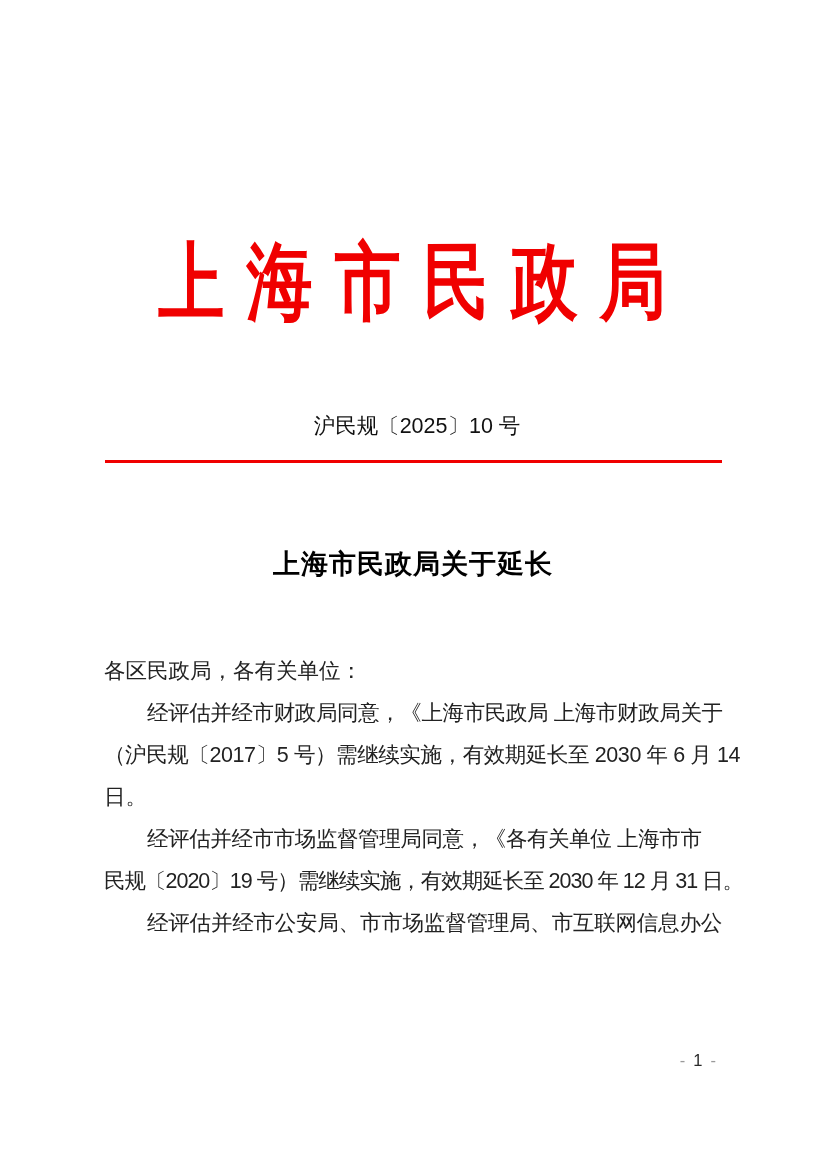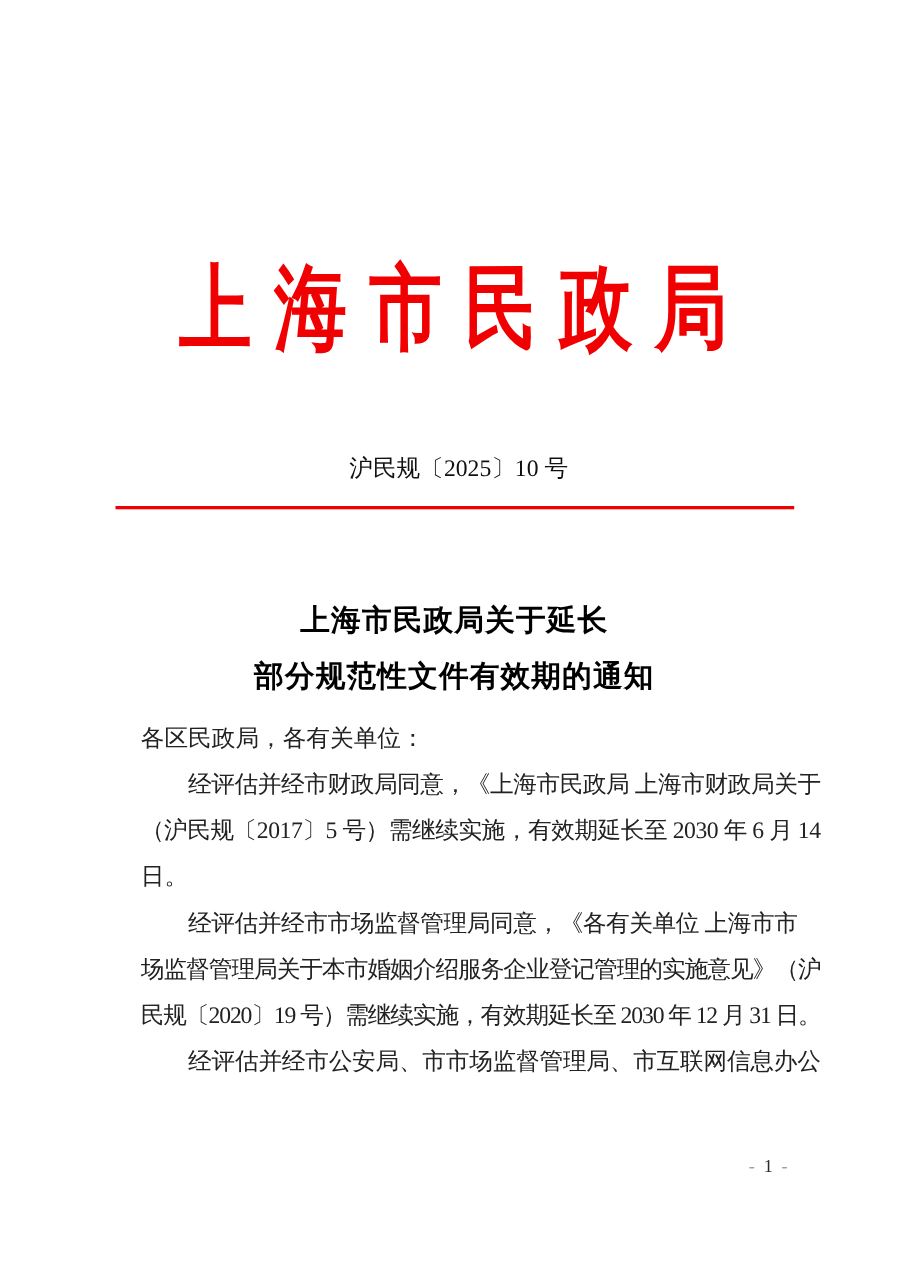--- a/index.html
+++ b/index.html
@@ -6,21 +6,21 @@
     margin: 0;
     padding: 0;
     background: #ffffff;
   }
   .page {
     position: relative;
     width: 826px;
     height: 1169px;
     background: #ffffff;
     overflow: hidden;
-    font-family: Liberation Serif, serif;
+    font-family: Liberation Sans, sans-serif;
     color: #222222;
   }
   .agency-title {
     position: absolute;
     top: 236px;
     left: 0;
     width: 100%;
     text-align: center;
     font-size: 66px;
     font-weight: bold;
@@ -62,21 +62,20 @@
     letter-spacing: 1px;
   }
   .body-text {
     position: absolute;
     top: 650px;
     left: 104px;
     width: 618px;
     font-size: 21.5px;
     line-height: 42px;
     color: #222222;
-    margin-left: 24px;
   }
   .body-text .line {
     height: 42px;
     white-space: nowrap;
     overflow: visible;
   }
   .body-text .line.ind {
     padding-left: 43px;
   }
   .body-text .line span {
@@ -106,30 +105,28 @@
 <div class="page">
 
   <div class="agency-title">上 海 市 民 政 局</div>
 
   <div class="doc-number">沪民规〔2025〕10 号</div>
 
   <div class="red-rule"></div>
 
   <div class="doc-title">
     <div>上海市民政局关于延长</div>
-    <div>部分规范性文件有效期的通知</div>
   </div>
 
   <div class="body-text">
       <div class="line"><span style="letter-spacing: 0px;">各区民政局，各有关单位：</span></div>
       <div class="line ind"><span style="letter-spacing: -0.388393px;">经评估并经市财政局同意，《上海市民政局 上海市财政局关于</span></div>
       <div class="line"><span style="letter-spacing: -0.40625px;">（沪民规〔2017〕5 号）需继续实施，有效期延长至 2030 年 6 月 14</span></div>
       <div class="line"><span style="letter-spacing: 0px;">日。</span></div>
       <div class="line ind"><span style="letter-spacing: -0.388393px;">经评估并经市市场监督管理局同意，《各有关单位 上海市市</span></div>
-      <div class="line"><span style="letter-spacing: -0.9px;">场监督管理局关于本市婚姻介绍服务企业登记管理的实施意见》（沪</span></div>
       <div class="line"><span style="letter-spacing: -1.00291px;">民规〔2020〕19 号）需继续实施，有效期延长至 2030 年 12 月 31 日。</span></div>
       <div class="line ind"><span style="letter-spacing: -0.203704px;">经评估并经市公安局、市市场监督管理局、市互联网信息办公</span></div>
     </div>
 
   <div class="page-footer">
     <span class="dash">-</span><span class="num">1</span><span class="dash">-</span>
   </div>
 
 </div>
 

